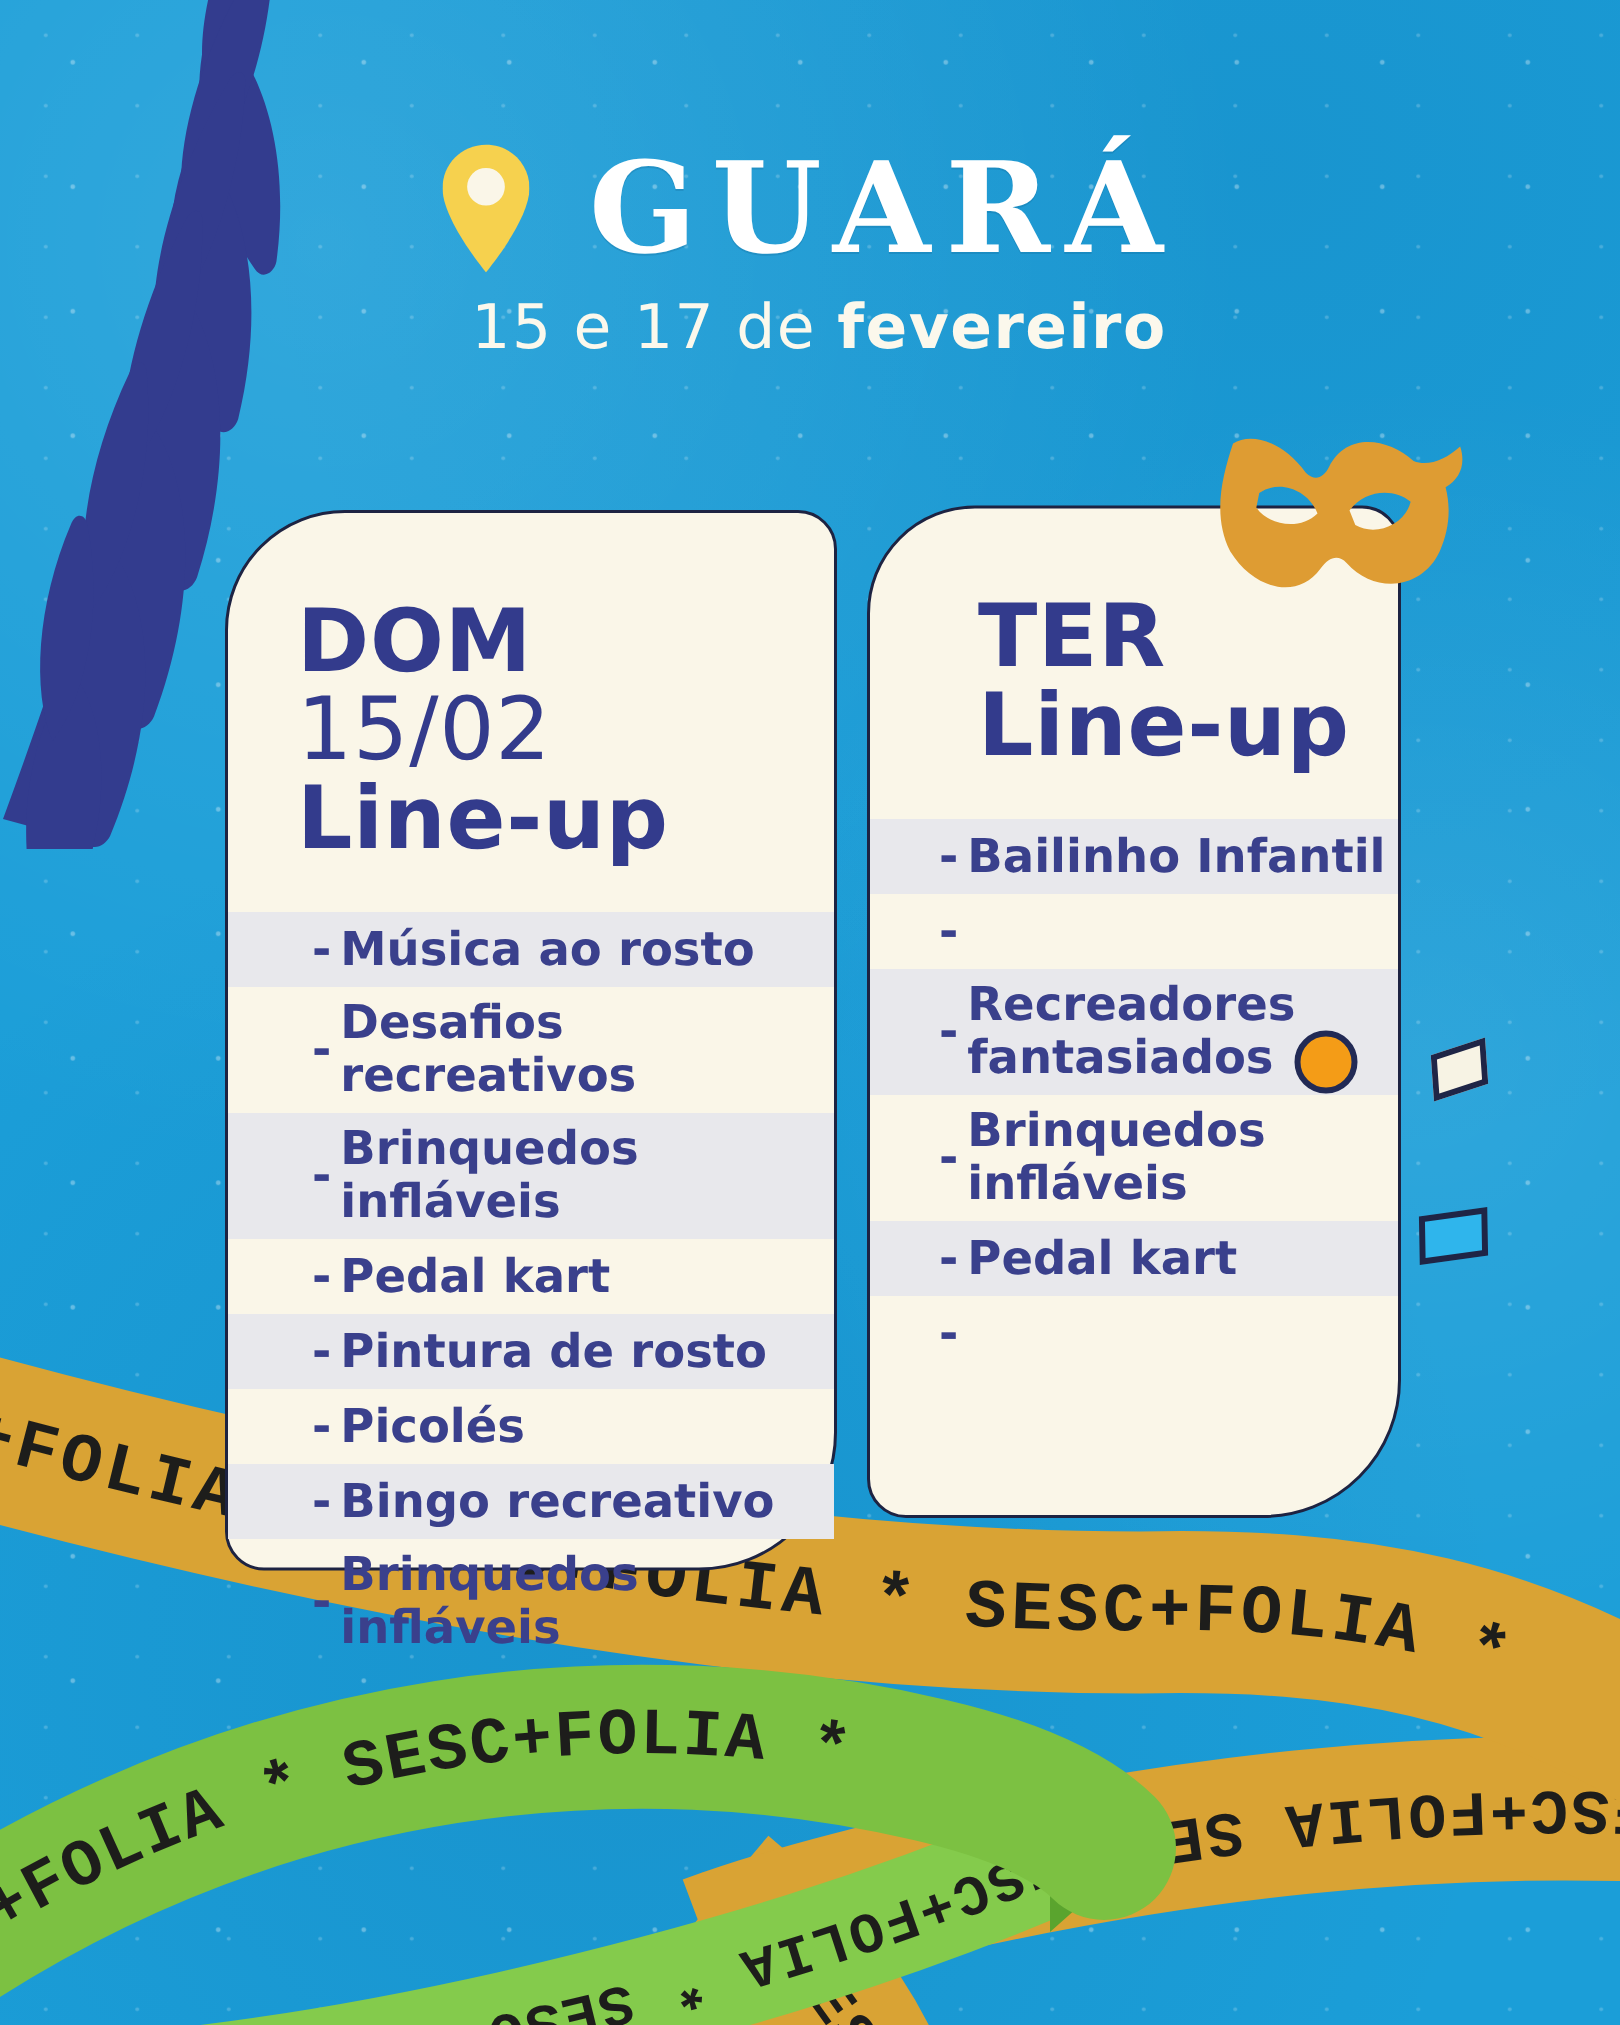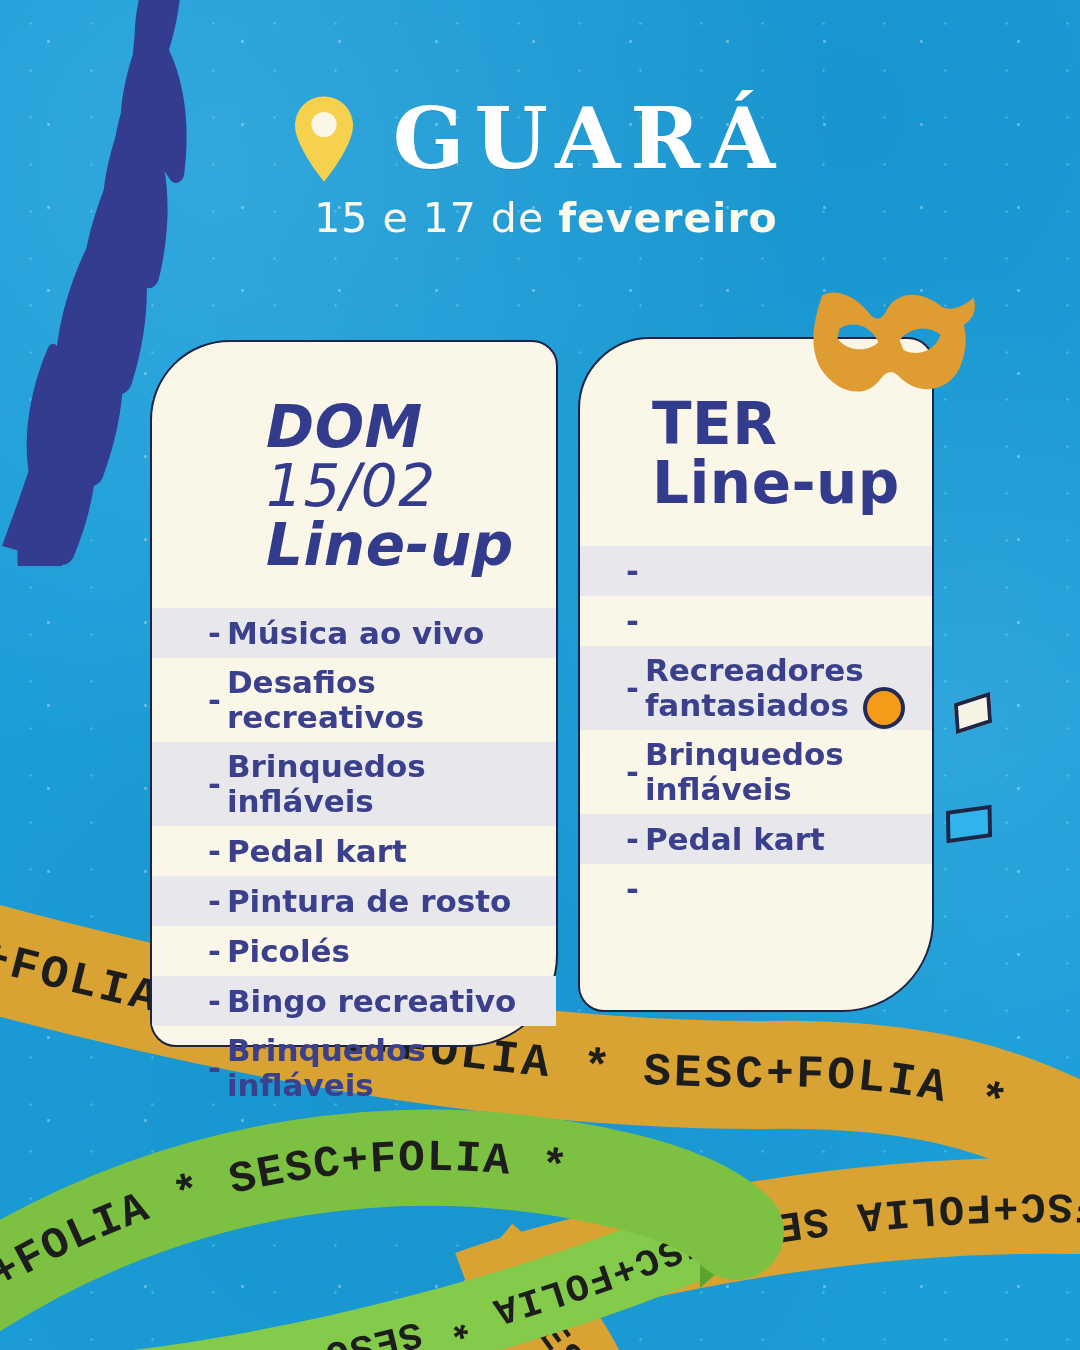--- a/index.html
+++ b/index.html
@@ -28,21 +28,21 @@
     font-size:41px; color:#FBF8EC; font-weight:400; letter-spacing:1px;}
   .dateline b{font-weight:700;}
   
   .card{
     position:absolute; box-sizing:border-box; background:#FAF6E8;
     border:2px solid #1D2342; padding-top:56px;
   }
   .card-dom{left:150px; top:340px; width:408px; height:707px; border-radius:80px 26px 92px 26px;}
   .card-ter{left:578px; top:337px; width:356px; height:675px; border-radius:72px 26px 92px 26px;}
   .card-title{color:#333B8C; font-size:58px; line-height:59px; font-weight:700; letter-spacing:0.5px;}
-  .card-dom .card-title{margin-left:114px;font-style:italic;}
+  .card-dom .card-title{margin-left:46px;}
   .card-ter .card-title{margin-left:72px;}
   .card-title .t-date{font-weight:400;}
   .rows{margin-top:33px;}
   .row{
     min-height:50px; box-sizing:border-box; padding:7px 8px 7px 56px;
     display:flex; align-items:center;
     font-size:31px; font-weight:700; color:#3A408C; line-height:35px;
   }
   .card-ter .row{padding-left:46px;}
   .row:nth-child(odd){background:#E8E8EC;}
@@ -119,21 +119,21 @@
 
   <div class="card card-dom">
     <div class="card-title">
       <div class="t-day">DOM</div>
       <div class="t-date">15/02</div>
       <div class="t-lineup">Line-up</div>
     </div>
     <div class="rows">
         <div class="row">
           <span class="dash">-</span>
-          <span class="item-label">Música ao vivo</span>
+          <span class="item-label">Música ao rosto</span>
         </div>
         <div class="row">
           <span class="dash">-</span>
           <span class="item-label">Desafios recreativos</span>
         </div>
         <div class="row">
           <span class="dash">-</span>
           <span class="item-label">Brinquedos infláveis</span>
         </div>
         <div class="row">
@@ -160,20 +160,21 @@
   </div>
 
   <div class="card card-ter">
     <div class="card-title">
       <div class="t-day">TER</div>
       <div class="t-lineup">Line-up</div>
     </div>
     <div class="rows">
         <div class="row">
           <span class="dash">-</span>
+          <span class="item-label">Bailinho Infantil</span>
         </div>
         <div class="row">
           <span class="dash">-</span>
         </div>
         <div class="row">
           <span class="dash">-</span>
           <span class="item-label">Recreadores
  fantasiados</span>
         </div>
         <div class="row">

